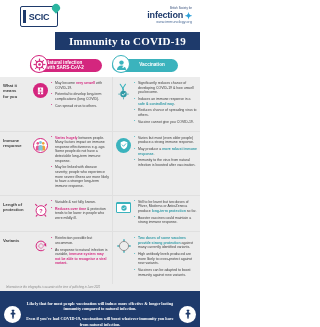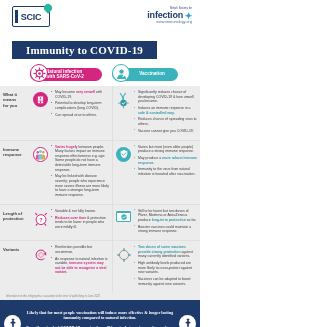--- a/index.html
+++ b/index.html
@@ -8,21 +8,21 @@
     font-family: "Liberation Sans", sans-serif;
     background: #ffffff;
     overflow: hidden;
   }
   .page { position: relative; width: 200px; height: 327px; background: #ffffff; }
 
   
   .header {
     height: 30px; background: #ffffff;
     display: flex; align-items: center; justify-content: space-between;
-    padding: 3px 8px 0 12px;
+    padding: 3px 8px 0 20px;
   }
   .scic-logo {
     width: 38px; height: 21px;
     border: 1.2px solid #1e3a6b;
     border-radius: 2px;
     background: #ffffff;
     display: flex; align-items: center; justify-content: center;
     position: relative;
   }
   .scic-logo .scic-text {
@@ -44,21 +44,21 @@
     font-size: 9px; font-weight: bold; color: #1e3a6b;
     letter-spacing: -0.2px; display: flex; align-items: center; justify-content: flex-end;
   }
   .soc-mark {
     display: inline-block; width: 8px; height: 8px; margin-left: 1px;
     color: #2a9fd8; font-size: 9px; line-height: 8px;
   }
   .soc-url { font-size: 3.6px; color: #4a6a96; letter-spacing: 0.1px; margin-top: 0.5px; }
 
   
-  .title-wrap { display: flex; justify-content: flex-start; margin-top: 11px; padding-left: 12px; }
+  .title-wrap { display: flex; justify-content: flex-end; margin-top: 2px; }
   .title-bar {
     background: #1e3a6b; color: #ffffff;
     font-family: "Liberation Serif", serif;
     font-size: 11px; font-weight: bold;
     padding: 3px 14px; letter-spacing: 0.2px;
     white-space: nowrap;
   }
 
   
   .col-heads {

